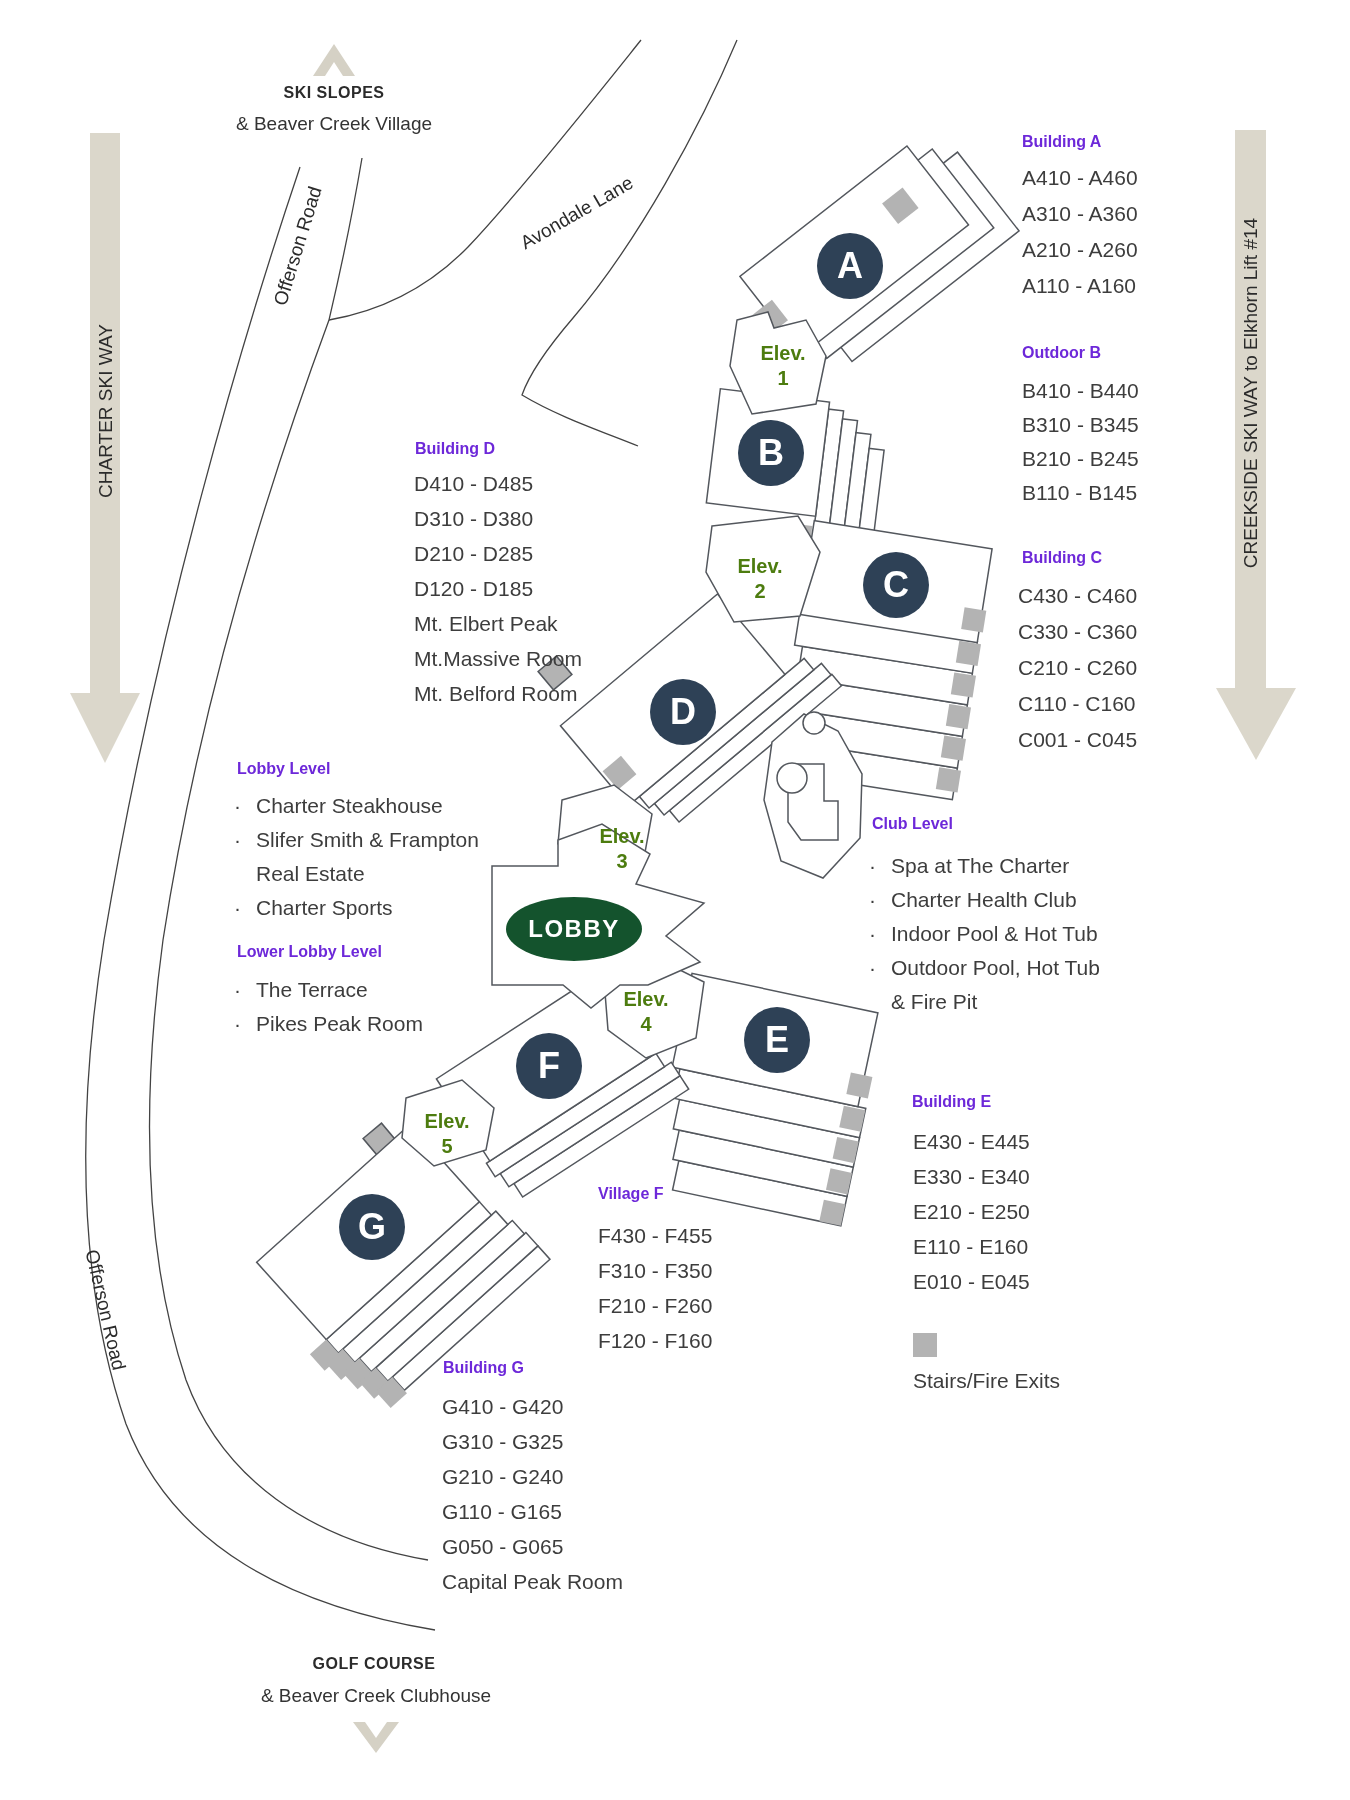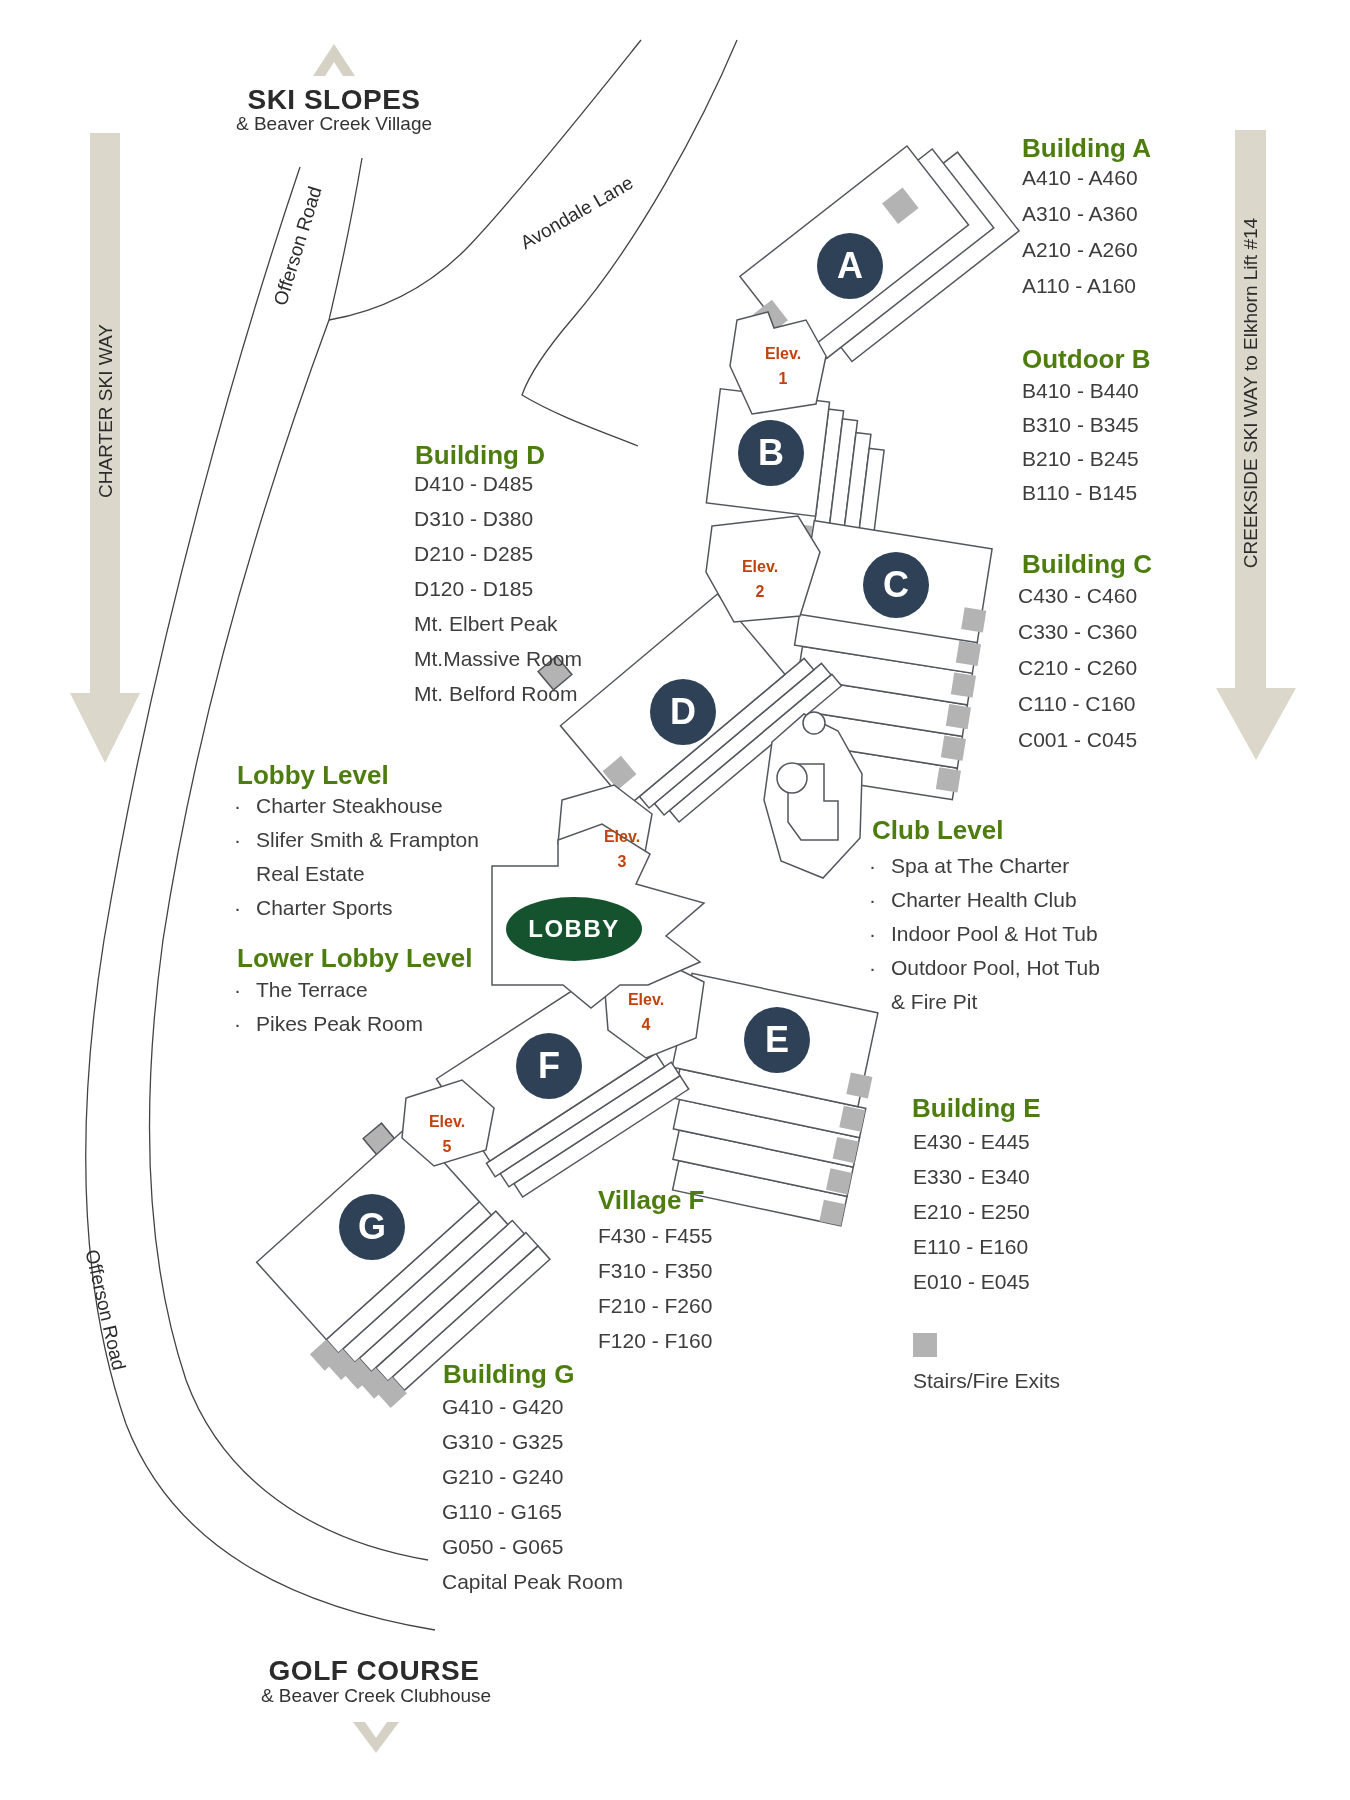--- a/index.html
+++ b/index.html
@@ -1,29 +1,29 @@
 <!DOCTYPE html>
 <html><head>
 <meta charset="utf-8">
 <style>
   html,body{margin:0;padding:0;background:#ffffff;}
   body{width:1350px;height:1800px;position:relative;font-family:"Liberation Sans",sans-serif;overflow:hidden;}
   #map-svg{position:absolute;left:0;top:0;width:1350px;height:1800px;z-index:1;}
   .abs{position:absolute;z-index:3;}
-  .compass-title{font-size:28px;font-weight:700;color:#2b2b2b;text-align:center;letter-spacing:.5px;}
+  .compass-title{font-size:16px;font-weight:700;color:#2b2b2b;text-align:center;letter-spacing:.5px;}
   .compass-sub{font-size:19px;color:#333333;text-align:center;}
   .road-label{font-size:19px;color:#2b2b2b;text-align:center;white-space:nowrap;}
-  .bhead{font-size:26px;font-weight:700;color:#4d7c0f;white-space:nowrap;text-align:right;}
+  .bhead{font-size:16px;font-weight:700;color:#6d28d9;white-space:nowrap;text-align:right;}
   .rooms{font-size:21px;color:#3d3d3d;white-space:nowrap;}
   .rooms div{height:0;}
   .rooms.lh36 div{height:36px;line-height:36px;}
   .rooms.lh35 div{height:35px;line-height:35px;}
   .rooms.lh34 div{height:34px;line-height:34px;}
   .blt{display:inline-block;width:22px;color:#3d3d3d;}
-  .elev{font-size:16px;font-weight:600;color:#c2410c;text-align:center;line-height:25px;width:80px;}
+  .elev{font-size:20px;font-weight:600;color:#4d7c0f;text-align:center;line-height:25px;width:80px;}
   .circle{width:66px;height:66px;border-radius:50%;background:#2e4156;color:#ffffff;font-size:36px;font-weight:700;text-align:center;line-height:66px;}
   .lobby-ellipse{width:136px;height:64px;border-radius:50%;background:#14532d;color:#ffffff;font-size:24px;font-weight:700;text-align:center;line-height:64px;letter-spacing:1.5px;}
   .legend-label{font-size:21px;color:#3d3d3d;white-space:nowrap;}
   .rot{transform-origin:center center;}
 </style>
 </head>
 <body>
 
 <svg id="map-svg" viewBox="0 0 1350 1800">
 

